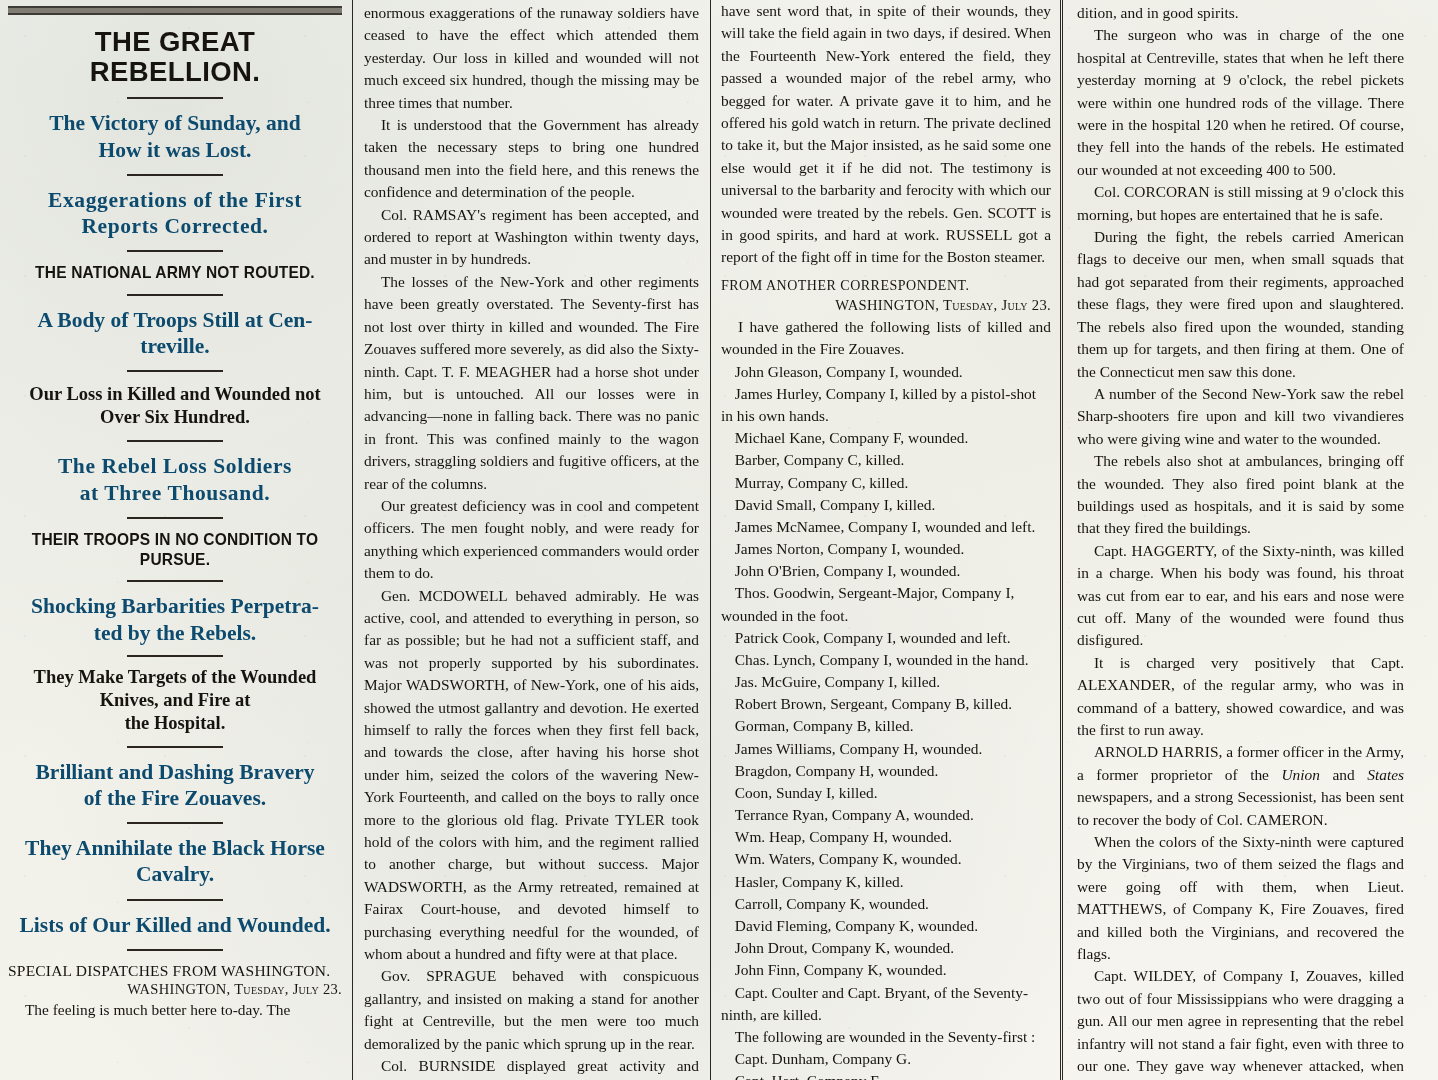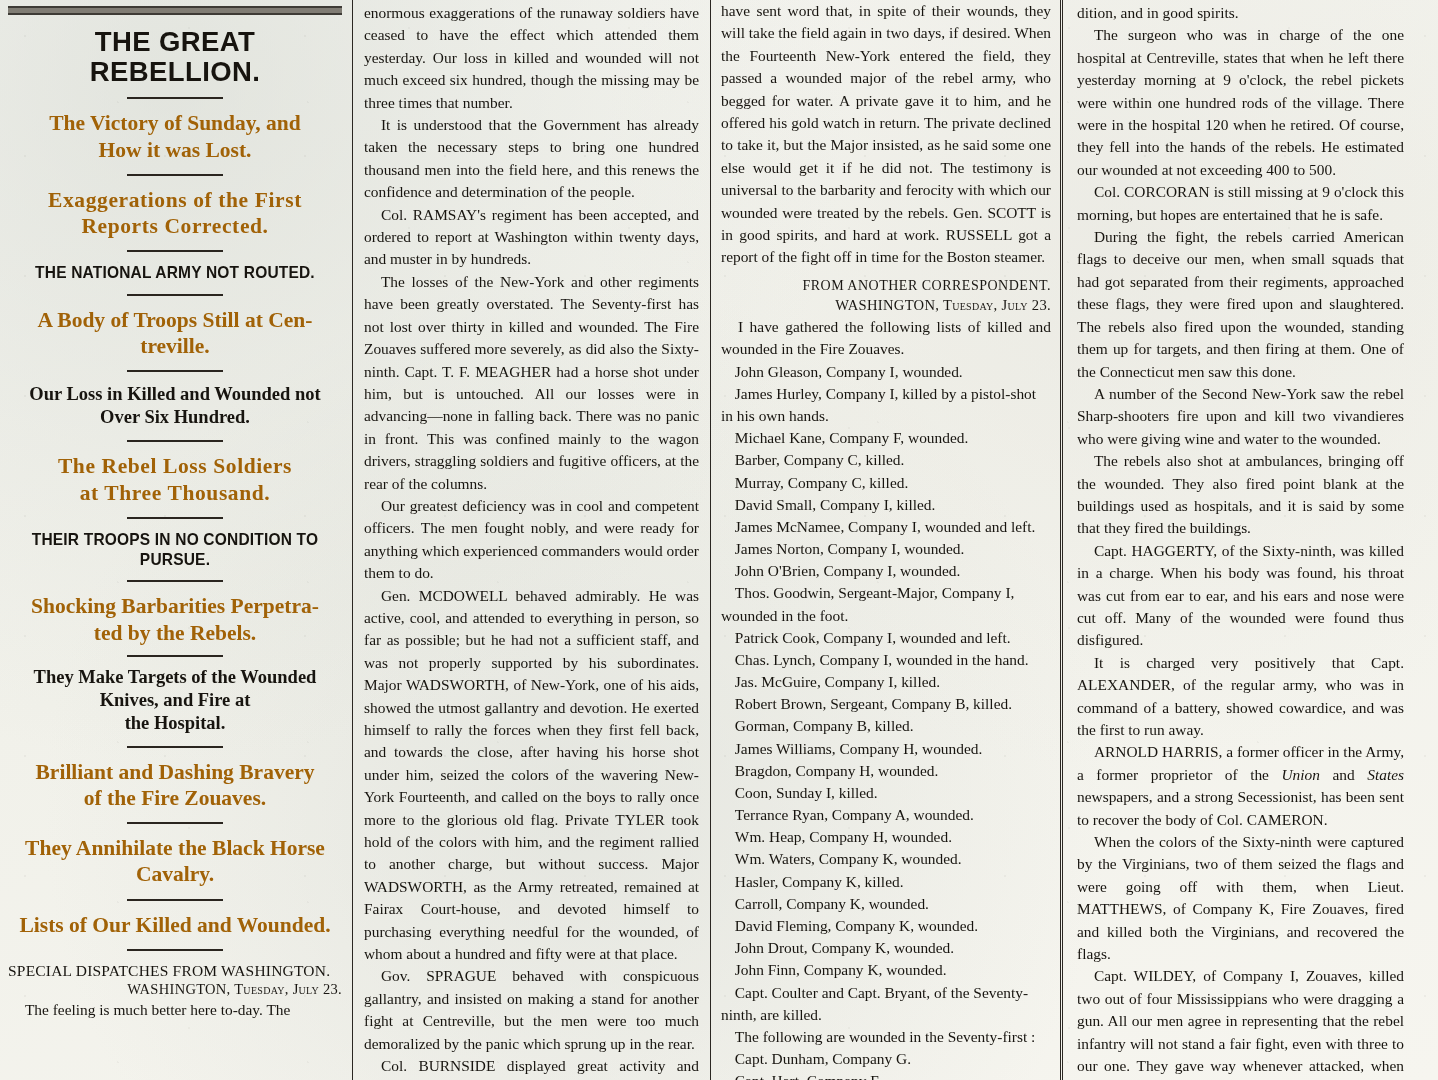--- a/index.html
+++ b/index.html
@@ -83,21 +83,21 @@
     line-height: 1.08;
     margin: 2px 0 0 0;
     color: #17140f;
   }
   .hl-deck {
     font-family: "Liberation Serif", "DejaVu Serif", serif;
     font-weight: bold;
     font-size: 21.5px;
     text-align: center;
     line-height: 1.22;
-    color: #a16207;
+    color: #0c4a6e;
     margin: 8px;
   }
   .hl-deck.wide { letter-spacing: 0.6px; }
   .hl-cond {
     font-family: "Liberation Sans", "DejaVu Sans", sans-serif;
     font-weight: bold;
     font-size: 16.5px;
     text-align: center;
     line-height: 1.2;
     letter-spacing: 0.2px;
@@ -158,21 +158,21 @@
   .list-text p {
     margin: 0;
     font-size: 15.4px;
     line-height: 1.44;
     text-align: left;
     text-indent: 0.9em;
     color: #17140f;
   }
 
   .center-head {
-    text-align: right;
+    text-align: left;
     font-size: 14px;
     letter-spacing: 0.5px;
     margin: 9px 0 3px 0;
     font-variant: small-caps;
   }
   .dateline-c {
     text-align: right;
     font-size: 14.6px;
     margin: 0 0 2px 0;
   }

